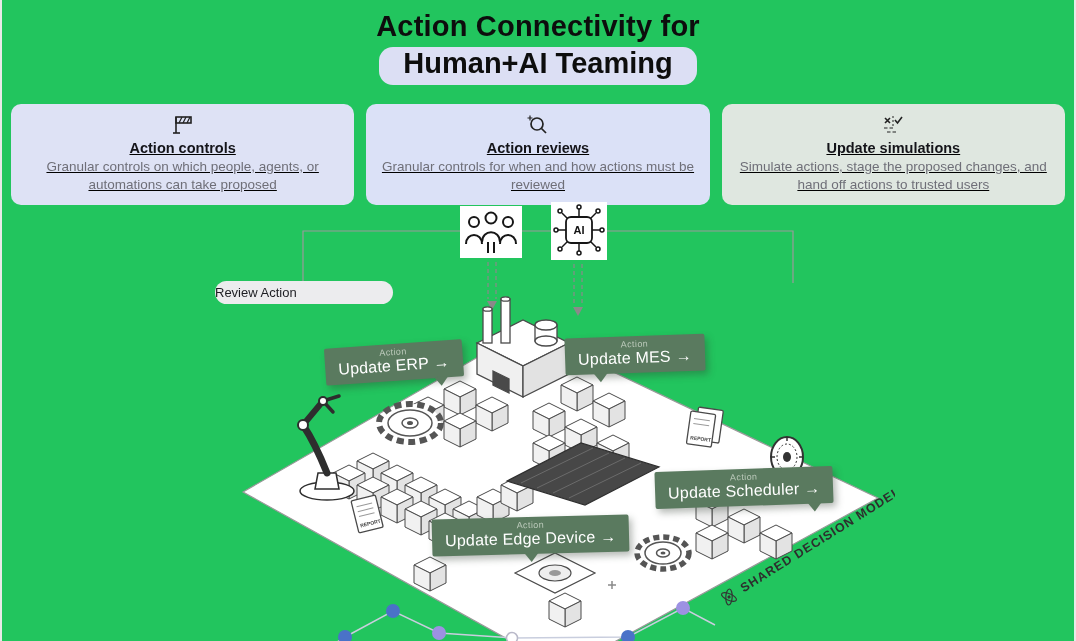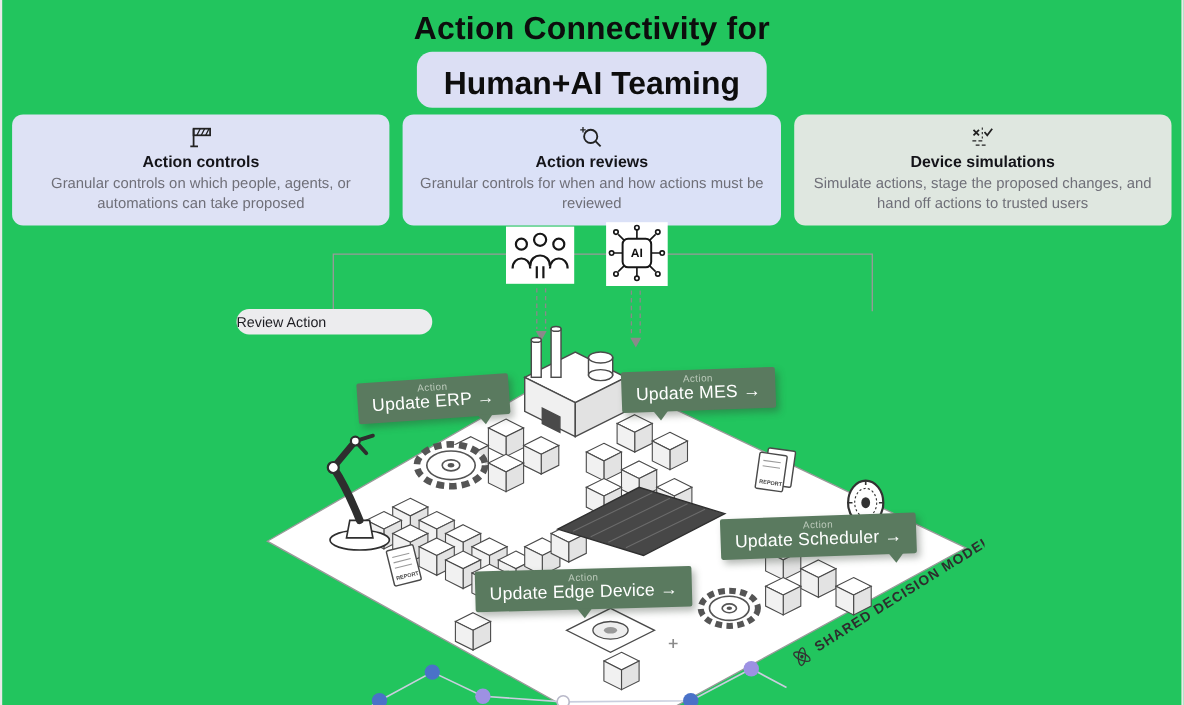--- a/index.html
+++ b/index.html
@@ -5,24 +5,24 @@
   html,body{margin:0;padding:0;background:#fff;}
   .page{
     position:relative;width:1076px;height:641px;background:#22c55e;overflow:hidden;
     font-family:"Liberation Sans",sans-serif;
     box-shadow:inset 2px 0 0 #e9e9e9, inset -2px 0 0 #e9e9e9;
   }
   
   .title1{position:absolute;top:10px;left:0;width:100%;margin:0;text-align:center;
     font-size:29px;font-weight:700;color:#0d0d0d;letter-spacing:.2px;}
   .title2-row{position:absolute;top:47px;left:0;width:100%;text-align:center;}
-  .title2{display:inline-block;background:#dcdff4;border-radius:14px;padding:13px 24px 5px;
+  .title2{display:inline-block;background:#dcdff4;border-radius:14px;padding:0 24px 5px;
     font-size:29px;font-weight:700;color:#0d0d0d;}
   
-  .cards{position:absolute;top:104px;left:11px;width:1054px;display:flex;gap:12px;}
+  .cards{position:absolute;top:104px;left:11px;width:1054px;display:flex;gap:12px;text-decoration:underline;}
   .card{flex:1;border-radius:10px;padding:9px 14px 12px;text-align:center;box-sizing:border-box;}
   .card.lav{background:#dee2f5;}
   .card.lav2{background:#dbe1f7;}
   .card.grn{background:#dfe7e0;}
   .card-icon{height:23px;display:flex;justify-content:center;align-items:flex-end;}
   .card-title{font-size:14.5px;font-weight:700;color:#141419;margin-top:4px;}
   .card-body{font-size:13.5px;color:#6f6f78;line-height:1.3;margin-top:2px;}
   
   .overlay{position:absolute;left:0;top:0;width:1076px;height:641px;z-index:1;pointer-events:none;}
   .factory{position:absolute;left:215px;top:285px;width:680px;height:356px;z-index:2;}
@@ -96,21 +96,21 @@
         <svg width="24" height="22" viewBox="0 0 24 22">
           <g stroke="#222" fill="none" stroke-width="1.6">
             <path d="M4,4 l5,5 M9,4 l-5,5"></path>
             <path d="M14,6 l2.5,3 l4.5,-6"></path>
             <line x1="12" y1="2" x2="12" y2="12" stroke-width="1" stroke-dasharray="2 2"></line>
             <path d="M3,14 h3.5 M8.5,14 h3.5" stroke-width="1.2"></path>
             <path d="M6,18 h3.5 M11.5,18 h3.5" stroke-width="1.2"></path>
           </g>
         </svg>
       </div>
-      <div class="card-title">Device simulations</div>
+      <div class="card-title">Update simulations</div>
       <div class="card-body">Simulate actions, stage the proposed changes, and hand off actions to trusted users</div>
     </div>
   </div>
 
   <svg class="overlay" viewBox="0 0 1076 641">
     <polyline points="303,283 303,231 793,231 793,283" fill="none" stroke="#9a9a9a" stroke-width="1.2"></polyline>
     <g stroke="#8a8a8a" stroke-width="1.2" stroke-dasharray="4 3">
       <line x1="488" y1="262" x2="488" y2="299"></line>
       <line x1="496" y1="262" x2="496" y2="299"></line>
       <line x1="574" y1="264" x2="574" y2="305"></line>

